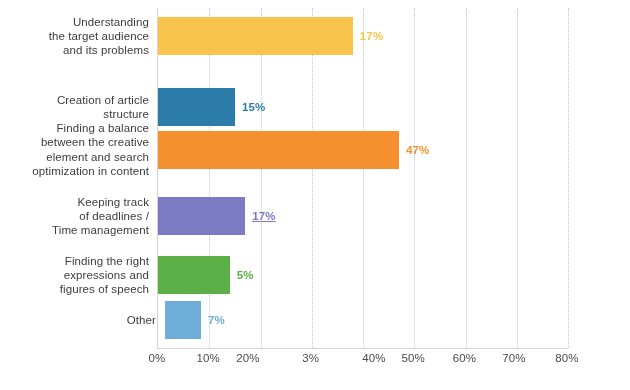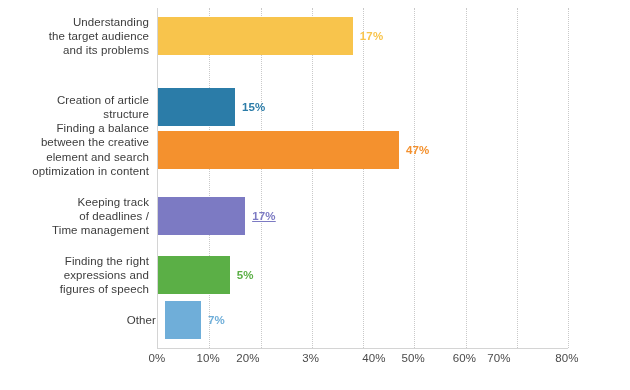--- a/index.html
+++ b/index.html
@@ -184,17 +184,17 @@
   </div>
 
   <div id="x-axis">
       <div class="xtick" style="left: 0px; color: rgb(74, 74, 74);">0%</div>
       <div class="xtick" style="left: 51.25px; color: rgb(74, 74, 74);">10%</div>
       <div class="xtick" style="left: 91px; color: rgb(74, 74, 74);">20%</div>
       <div class="xtick" style="left: 153.75px; color: rgb(74, 74, 74);">3%</div>
       <div class="xtick" style="left: 205px; color: rgb(74, 74, 74); margin-left: 12px;">40%</div>
       <div class="xtick" style="left: 256.25px; color: rgb(74, 74, 74);">50%</div>
       <div class="xtick" style="left: 307.5px; color: rgb(74, 74, 74);">60%</div>
-      <div class="xtick" style="left: 342px; color: rgb(74, 74, 74);">70%</div>
+      <div class="xtick" style="left: 357px; color: rgb(74, 74, 74);">70%</div>
       <div class="xtick" style="left: 410px; color: rgb(74, 74, 74);">80%</div>
     </div>
 
 </div>
 
 </body></html>

